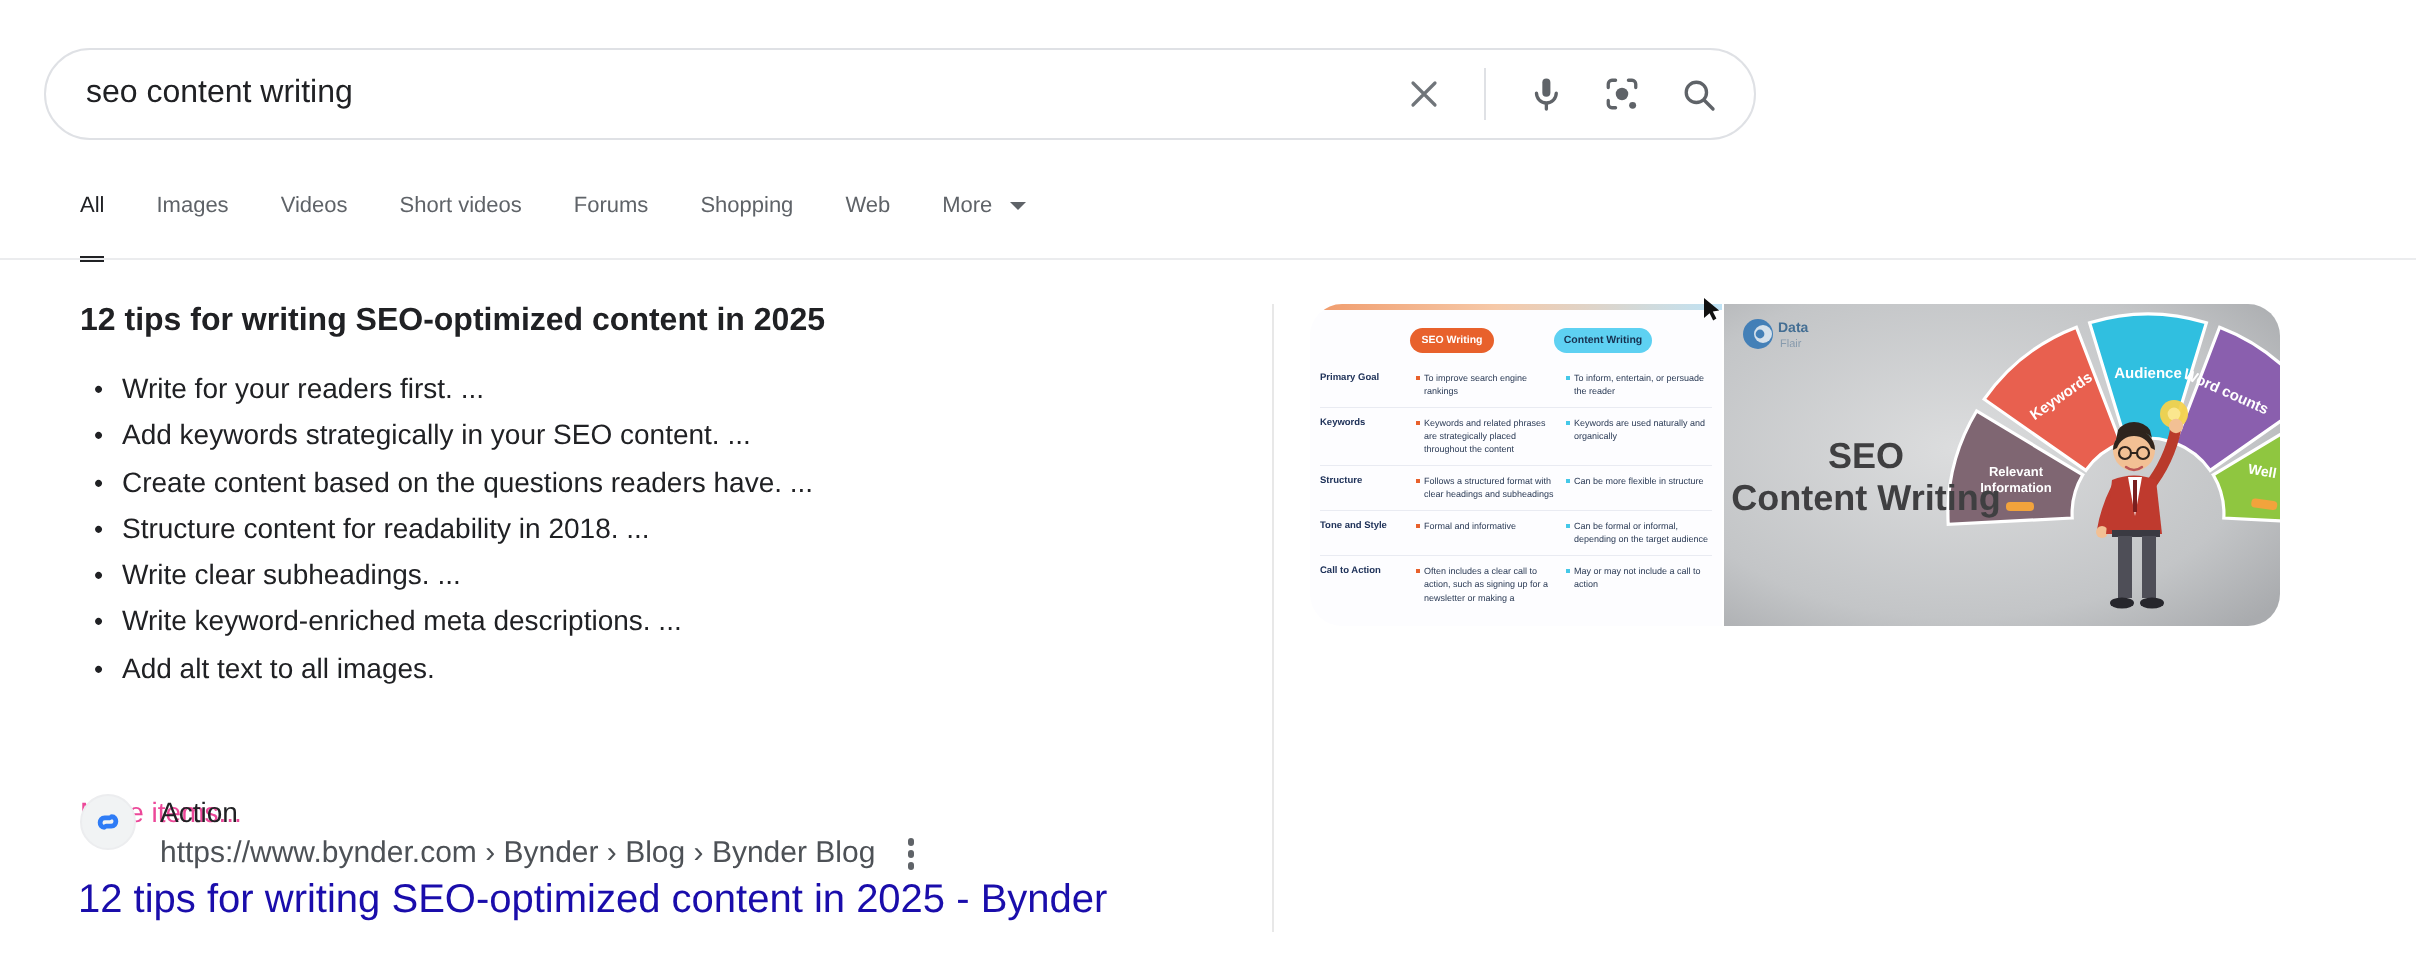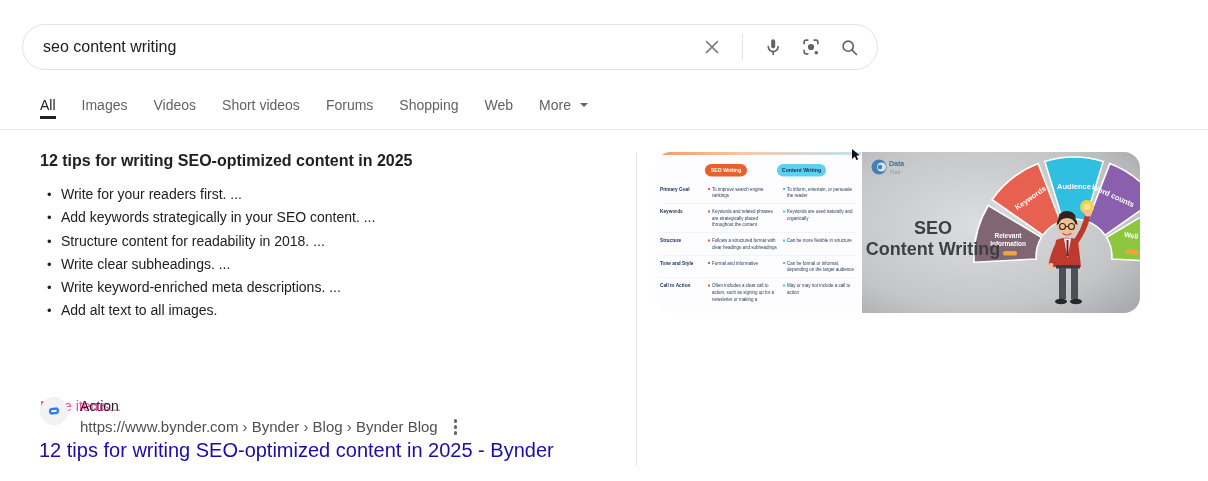--- a/index.html
+++ b/index.html
@@ -13,21 +13,21 @@
     background: #fff; border: 1px solid #dfe1e5; border-radius: 24px;
     display: flex; align-items: center; padding: 0 14px 0 20px;
   }
   .searchbar .query { flex: 1; font-size: 16px; color: #202124; white-space: nowrap; overflow: hidden; }
   .sb-icons { display: flex; align-items: center; gap: 10px; }
   .icon-btn { background: none; border: none; width: 28px; height: 28px; display: flex; align-items: center; justify-content: center; cursor: pointer; padding: 0; }
   .sb-divider { width: 1px; height: 26px; background: #dfe1e5; margin: 0 6px; }
 
   
   .tabs { position: absolute; left: 40px; top: 97px; display: flex; gap: 26px; align-items: flex-start; }
-  .tab { font-size: 14px; color: #5f6368; text-decoration: none; padding-bottom: 3px; cursor: pointer; white-space: nowrap; }
+  .tab { font-size: 11px; color: #5f6368; text-decoration: none; padding-bottom: 19px; cursor: pointer; white-space: nowrap; }
   .tab.active { color: #202124; border-bottom: 3px solid #202124; font-weight: 400; }
   .tab.more { display: flex; align-items: center; gap: 9px; }
   .caret { width: 0; height: 0; border-left: 4px solid transparent; border-right: 4px solid transparent; border-top: 4px solid #5f6368; display: inline-block; }
   .tabs-rule { position: absolute; left: 0; top: 129px; width: 1208px; height: 1px; background: #ebecee; }
 
   
   .snippet-heading { position: absolute; left: 40px; top: 152px; font-size: 16px; font-weight: 700; color: #202124; }
   .snippet-list { position: absolute; left: 40px; top: 183px; list-style: none; width: 560px; }
   .snippet-list li { position: relative; padding-left: 21px; font-size: 14px; line-height: 23.3px; color: #202124; }
   .snippet-list li::before { content: "•"; position: absolute; left: 7px; font-size: 13px; }
@@ -127,20 +127,21 @@
       <span>More</span>
       <span class="caret"></span>
     </a>
   </nav>
   <div class="tabs-rule"></div>
 
   <h3 class="snippet-heading">12 tips for writing SEO-optimized content in 2025</h3>
   <ul class="snippet-list">
     <li>Write for your readers first. ...</li>
     <li>Add keywords strategically in your SEO content. ...</li>
+    <li>Create content based on the questions readers have. ...</li>
     <li>Structure content for readability in 2018. ...</li>
     <li>Write clear subheadings. ...</li>
     <li>Write keyword-enriched meta descriptions. ...</li>
     <li>Add alt text to all images.</li>
   </ul>
   <a class="more-items">More items...</a>
 
   <div class="source">
     <div class="favicon">
       <svg width="18" height="18" viewBox="0 0 24 24">

